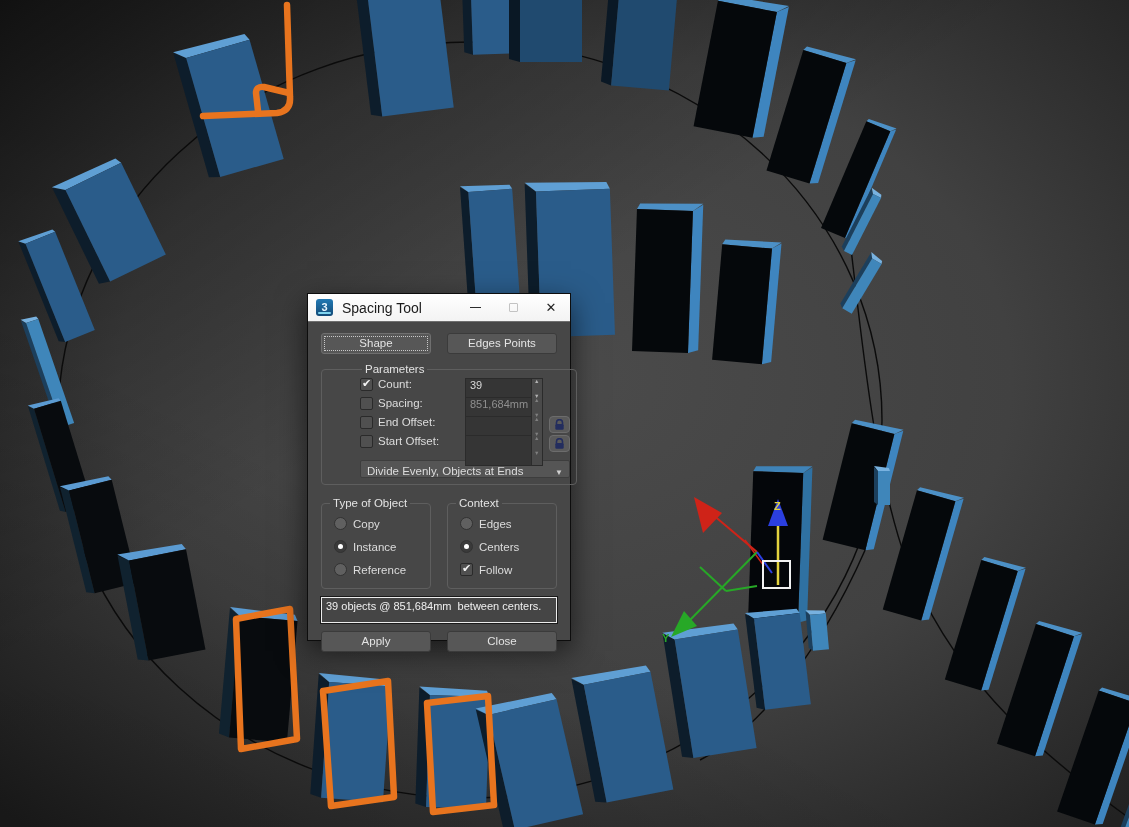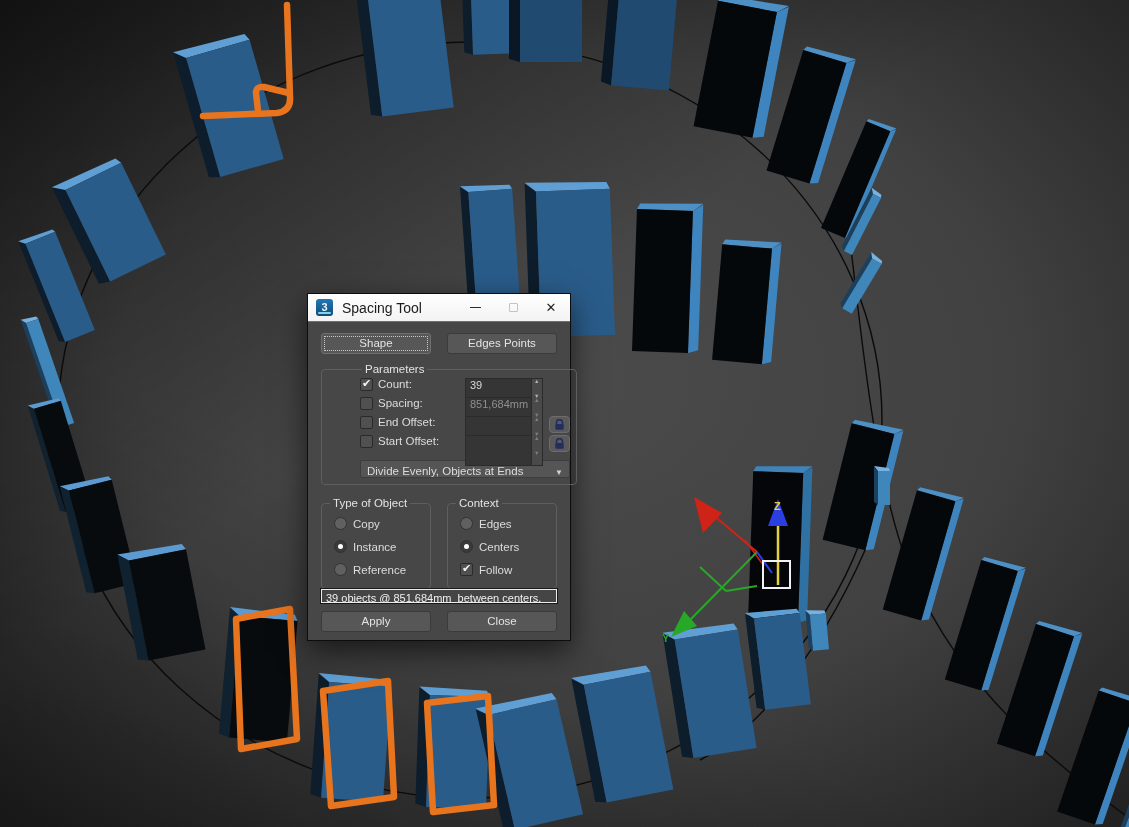--- a/index.html
+++ b/index.html
@@ -65,21 +65,21 @@
   .grouprow { display:flex; justify-content:space-between; margin-top:12px; }
   .grp { width:110px; height:92px; }
   .opt { display:flex; align-items:center; height:23px; padding-left:6px; }
   .radio { width:13px; height:13px; border-radius:50%; background:#606060;
            border:1px solid #323232; position:relative; flex:0 0 13px; }
   .radio.selected { background:#3a3a3a; }
   .radio.selected::after { content:""; position:absolute; left:3px; top:3px;
            width:5px; height:5px; border-radius:50%; background:#ffffff; }
   .optlabel { margin-left:6px; }
 
-  .status { margin-top:0; height:14px; background:#454545; border:1px solid #ececec;
+  .status { margin-top:8px; height:26px; background:#454545; border:1px solid #ececec;
             outline:1px solid #191919; font-size:11px; color:#efefef;
             padding:2px 4px; white-space:pre; overflow:hidden; }
   .actionrow { margin-top:8px; display:flex; justify-content:space-between; }
 </style>
 </head>
 <body>
 
 <div class="stage">
 
   <svg id="scene" width="1129" height="827">

